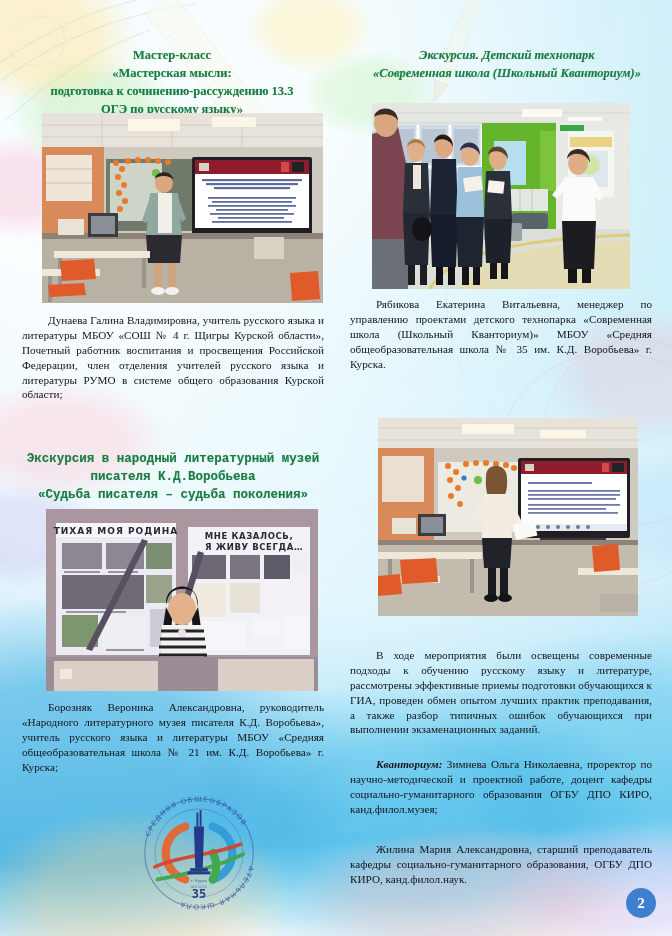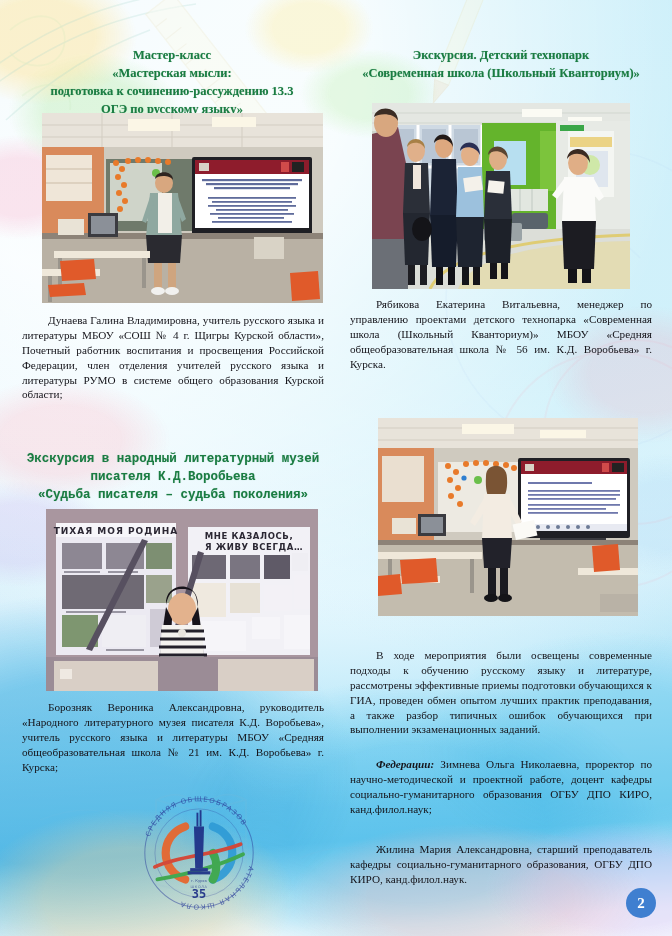--- a/index.html
+++ b/index.html
@@ -446,21 +446,21 @@
           <rect x="172" y="150" width="96" height="32" fill="#d9cfc6"></rect>
           <rect x="14" y="160" width="12" height="10" fill="#efe9e2"></rect>
         </svg>
       </div>
 
       <p class="body-text" style="position:absolute; top:700px; left:0; width:302px;"><span class="indent"></span><span>Борозняк Вероника Александровна, руководитель «Народного литературного музея писателя К.Д. Воробьева», учитель русского языка и литературы МБОУ «Средняя общеобразовательная школа № 21 им. К.Д. Воробьева» г. Курска;</span></p>
     </div>
 
     <div class="col col-right">
 
-      <h2 class="heading" style="position:absolute; top:46px; left:0; width:302px;">Экскурсия. Детский технопарк<br>«Современная школа (Школьный Кванториум)»</h2>
+      <h2 class="heading" style="position:absolute; top:46px; left:6px; width:302px;font-style:italic;">Экскурсия. Детский технопарк<br>«Современная школа (Школьный Кванториум)»</h2>
 
       <div class="photo" style="position:absolute; top:103px; left:22px; width:258px; height:186px;">
         <svg viewBox="0 0 258 186" preserveAspectRatio="none" xmlns="http://www.w3.org/2000/svg">
           <rect width="258" height="186" fill="#cfd6cd"></rect>
 
           <rect x="0" y="0" width="258" height="28" fill="#e4e7e2"></rect>
           <g stroke="#d1d6cf" stroke-width="1">
               <path d="M0,10 H258"></path>
               <path d="M0,20 H258"></path>
             </g>
@@ -550,21 +550,21 @@
             <path d="M192,74 L222,74 L224,118 L190,118 Z" fill="#fbfbf9"></path>
             <path d="M190,118 L224,118 L222,166 L192,166 Z" fill="#1c1c22"></path>
             <rect x="196" y="166" width="9" height="14" fill="#131318"></rect>
             <rect x="210" y="166" width="9" height="14" fill="#131318"></rect>
             <path d="M192,76 L180,92 L185,96 L196,82 Z" fill="#fbfbf9"></path>
             <path d="M222,76 L232,94 L227,98 L216,84 Z" fill="#fbfbf9"></path>
           </g>
         </svg>
       </div>
 
-      <p class="body-text" style="position:absolute; top:297px; left:0; width:302px;"><span class="indent"></span><span>Рябикова Екатерина Витальевна, менеджер по управлению проектами детского технопарка «Современная школа (Школьный Кванториум)» МБОУ «Средняя общеобразовательная школа № 56 им. К.Д. Воробьева» г. Курска.</span></p>
+      <p class="body-text" style="position:absolute; top:297px; left:0; width:302px;"><span class="indent"></span><span>Рябикова Екатерина Витальевна, менеджер по управлению проектами детского технопарка «Современная школа (Школьный Кванториум)» МБОУ «Средняя общеобразовательная школа № 35 им. К.Д. Воробьева» г. Курска.</span></p>
 
       <div class="photo" style="position:absolute; top:418px; left:28px; width:260px; height:198px;">
         <svg viewBox="0 0 260 198" preserveAspectRatio="none" xmlns="http://www.w3.org/2000/svg">
           <rect width="260" height="198" fill="#c6bcae"></rect>
           <rect x="0" y="0" width="260" height="30" fill="#e8e3da"></rect>
           <g stroke="#d3cdc2" stroke-width="1">
               <path d="M0,10 H260"></path>
               <path d="M0,22 H260"></path>
             </g>
           <rect x="84" y="6" width="52" height="10" fill="#fbf6e6"></rect>
@@ -653,20 +653,20 @@
           <rect x="222" y="176" width="38" height="18" fill="#b9b2a6"></rect>
 
           <rect x="14" y="100" width="24" height="16" fill="#e9e3d6"></rect>
           <rect x="40" y="96" width="28" height="22" fill="#3b3b40"></rect>
           <rect x="43" y="99" width="22" height="16" fill="#8b9098"></rect>
         </svg>
       </div>
 
       <p class="body-text" style="position:absolute; top:648px; left:0; width:302px;"><span class="indent"></span><span>В ходе мероприятия были освещены современные подходы к обучению русскому языку и литературе, рассмотрены эффективные приемы подготовки обучающихся к ГИА, проведен обмен опытом лучших практик преподавания, а также разбор типичных ошибок обучающихся при выполнении экзаменационных заданий.</span></p>
 
-      <p class="body-text" style="position:absolute; top:757px; left:0; width:302px;"><span class="indent"></span><span class="moder">Федерации:</span><span> Зимнева Ольга Николаевна, проректор по научно-методической и проектной работе, доцент кафедры социально-гуманитарного образования ОГБУ ДПО КИРО, канд.филол.наук;</span></p>
+      <p class="body-text" style="position:absolute; top:757px; left:0; width:302px;"><span class="indent"></span><span class="moder">Кванториум:</span><span> Зимнева Ольга Николаевна, проректор по научно-методической и проектной работе, доцент кафедры социально-гуманитарного образования ОГБУ ДПО КИРО, канд.филол.музея;</span></p>
 
       <p class="body-text" style="position:absolute; top:809px; left:0; width:302px;margin-top:33px;"><span class="indent"></span><span>Жилина Мария Александровна, старший преподаватель кафедры социально-гуманитарного образования, ОГБУ ДПО КИРО, канд.филол.наук.</span></p>
     </div>
   </div>
 
   <div class="page-number">2</div>
 </div>
 
 </body></html>

